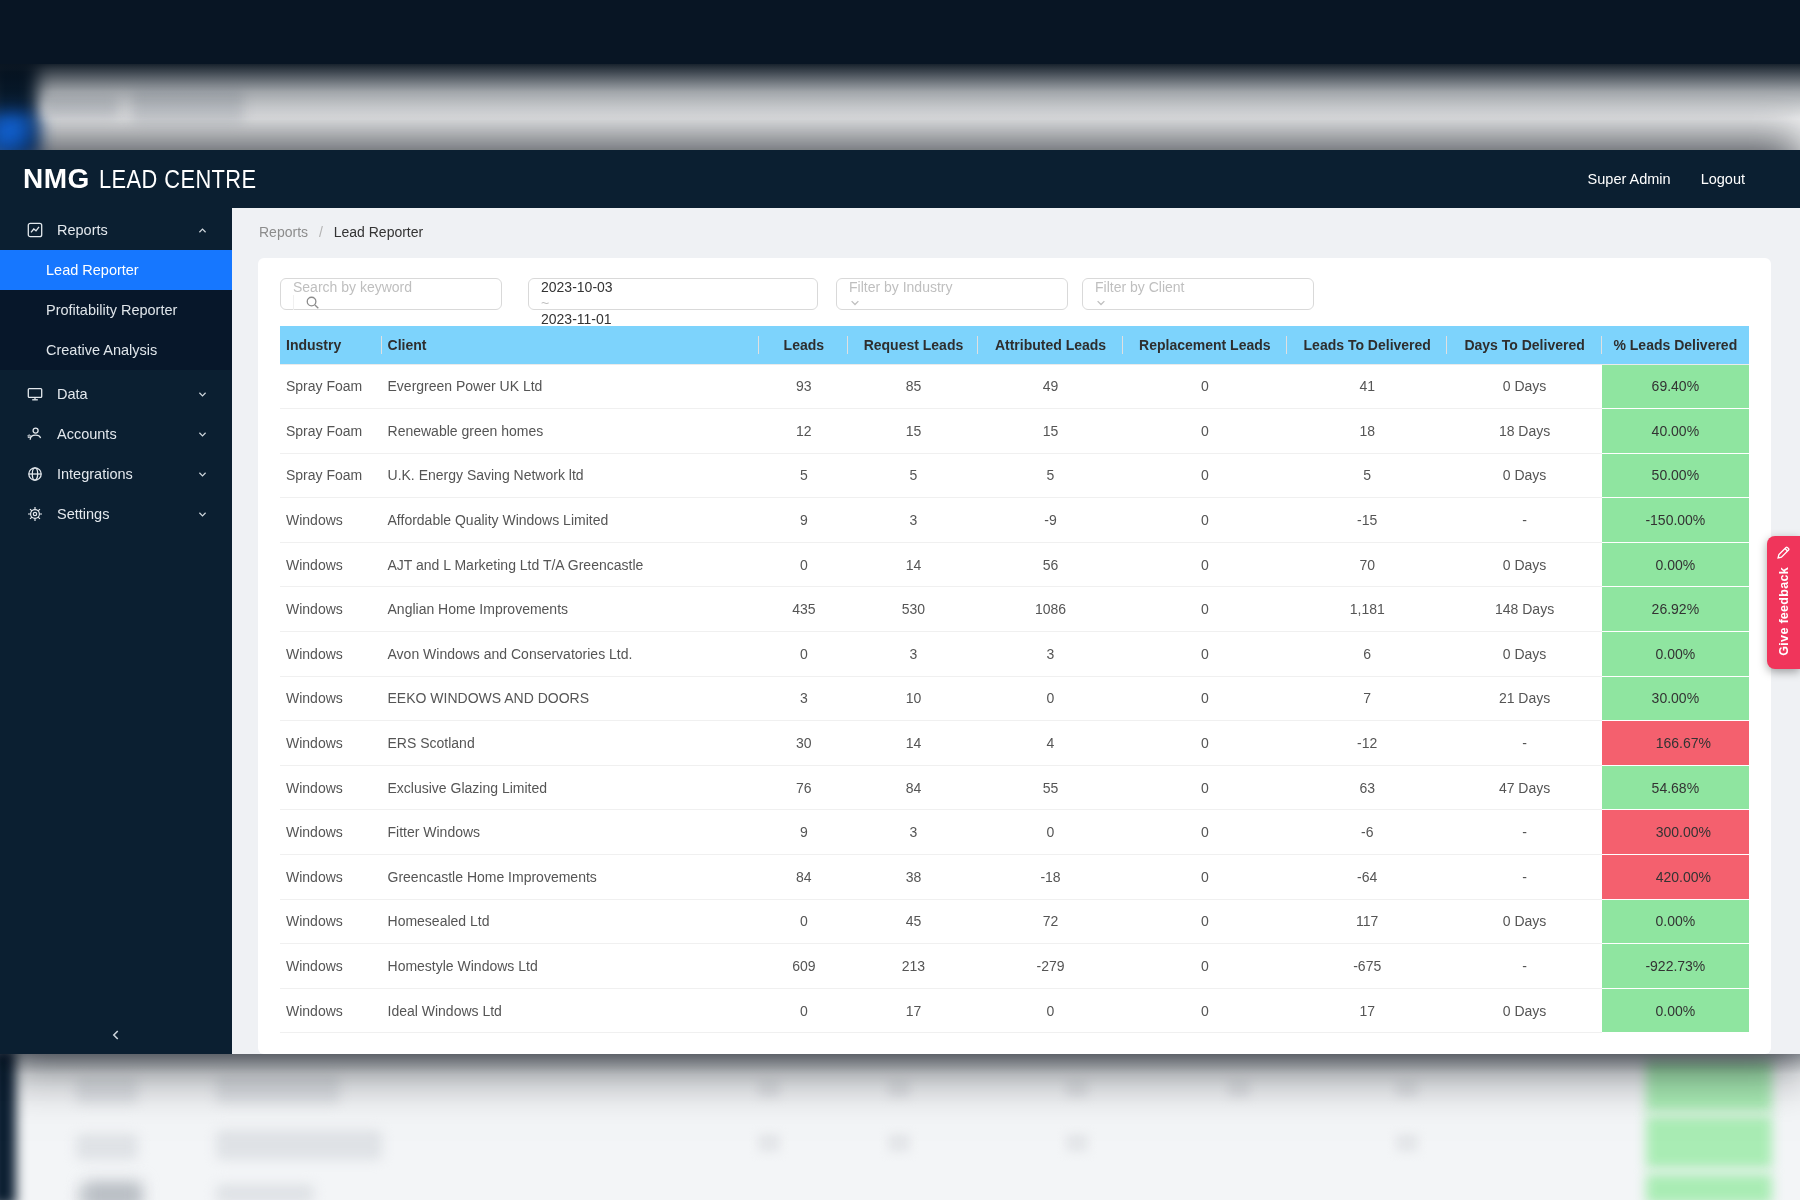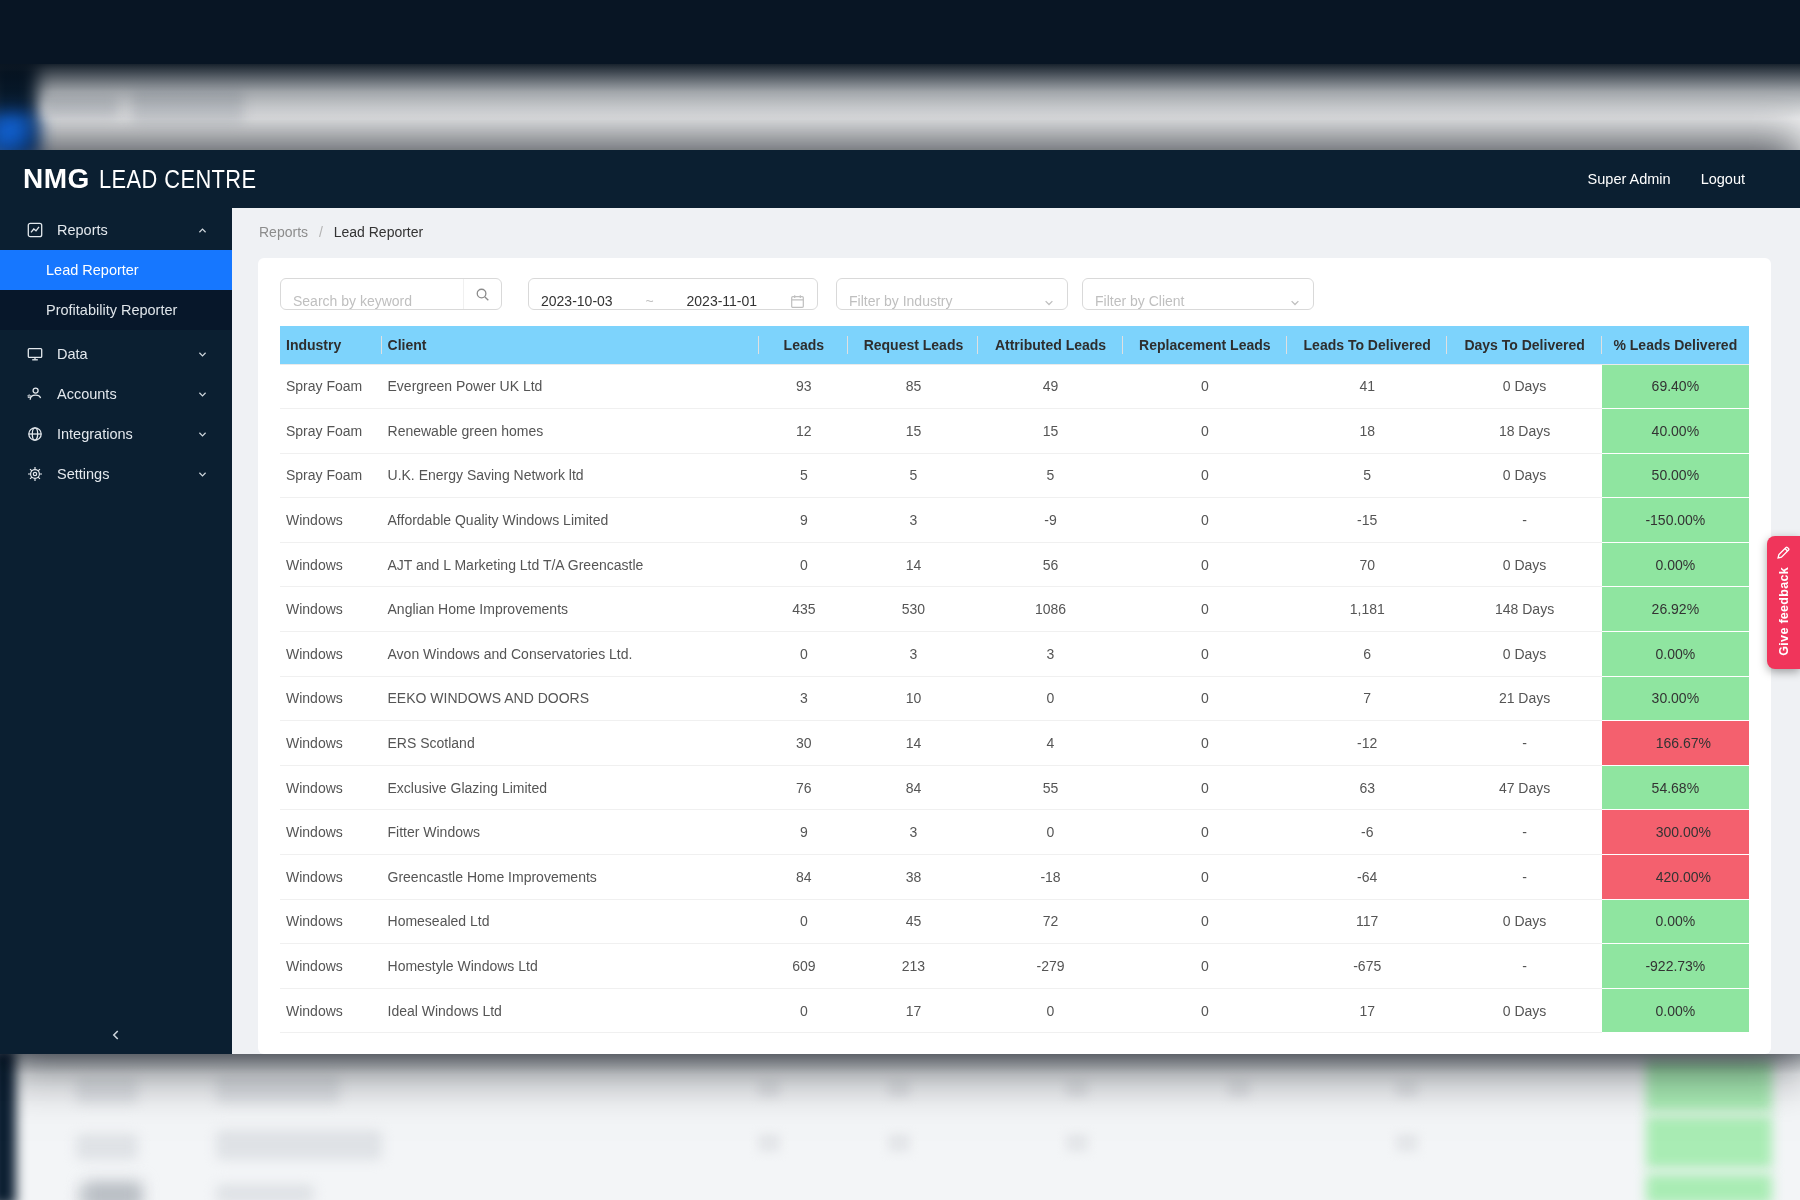--- a/index.html
+++ b/index.html
@@ -53,21 +53,21 @@
   .sidebar-footer svg{width:14px;height:14px;}
   
   .content{flex:1;background:#eff1f4;padding:14px 29px 0 26px;display:flex;flex-direction:column;overflow:hidden;}
   .breadcrumb{font-size:14px;margin:2px 0 14px 1px;height:20px;}
   .breadcrumb .parent{color:#8c8c8c;cursor:pointer;}
   .breadcrumb .sep{color:#b3b3b3;margin:0 7px;}
   .breadcrumb .current{color:#333;}
   .card{background:#fff;border-radius:6px;padding:20px 22px 0;flex:1;overflow:hidden;}
   
   .filters{display:flex;align-items:center;}
-  .ibox{height:32px;border:1px solid #d9d9d9;border-radius:6px;background:#fff;display:flex;align-items:flex-end;font-size:14px;}
+  .ibox{height:32px;border:1px solid #d9d9d9;border-radius:6px;background:#fff;display:flex;align-items:flex-start;font-size:14px;flex-direction:column;}
   .search-box{width:222px;padding-left:12px;justify-content:space-between;margin-right:26px;cursor:text;}
   .ph{color:#bfbfbf;}
   .search-btn{width:38px;height:100%;display:flex;align-items:center;justify-content:center;color:#8c8c8c;cursor:pointer;border-left:1px solid #f0f0f0;border-radius:0 6px 6px 0;}
   .date-box{width:290px;padding:0 12px;margin-right:18px;color:#333;justify-content:space-between;cursor:pointer;}
   .date-box .tilde{color:#bfbfbf;}
   .date-box .cal{color:#bfbfbf;display:flex;}
   .select-box{width:232px;padding:0 12px;justify-content:space-between;margin-right:14px;cursor:pointer;}
   .select-box .arrow{color:#bfbfbf;display:flex;}
   
   .count-row{display:flex;align-items:center;margin-top:24px;height:20px;}
@@ -148,20 +148,21 @@
             <polyline points="4,10.4 6.8,7 9,8.8 12,4.8"></polyline>
           </svg>
         <span class="lbl">Reports</span>
         <svg class="chev" viewBox="0 0 16 16" fill="none" stroke="currentColor" stroke-width="1.8">
             <polyline points="3.5,10.5 8,6 12.5,10.5"></polyline>
           </svg>
       </div>
       <div class="submenu">
         <div class="submenu-item active">Lead Reporter</div>
         <div class="submenu-item">Profitability Reporter</div>
+        <div class="submenu-item">Creative Analysis</div>
       </div>
       <div class="menu-gap"></div>
       <div class="menu-item">
         <svg class="mi" viewBox="0 0 16 16" fill="none" stroke="currentColor" stroke-width="1.3">
             <rect x="1.3" y="2.6" width="13.4" height="8.8" rx="1"></rect>
             <line x1="8" y1="11.4" x2="8" y2="13.6"></line>
             <line x1="5.2" y1="13.8" x2="10.8" y2="13.8"></line>
           </svg>
         <span class="lbl">Data</span>
         <svg class="chev" viewBox="0 0 16 16" fill="none" stroke="currentColor" stroke-width="1.8">

